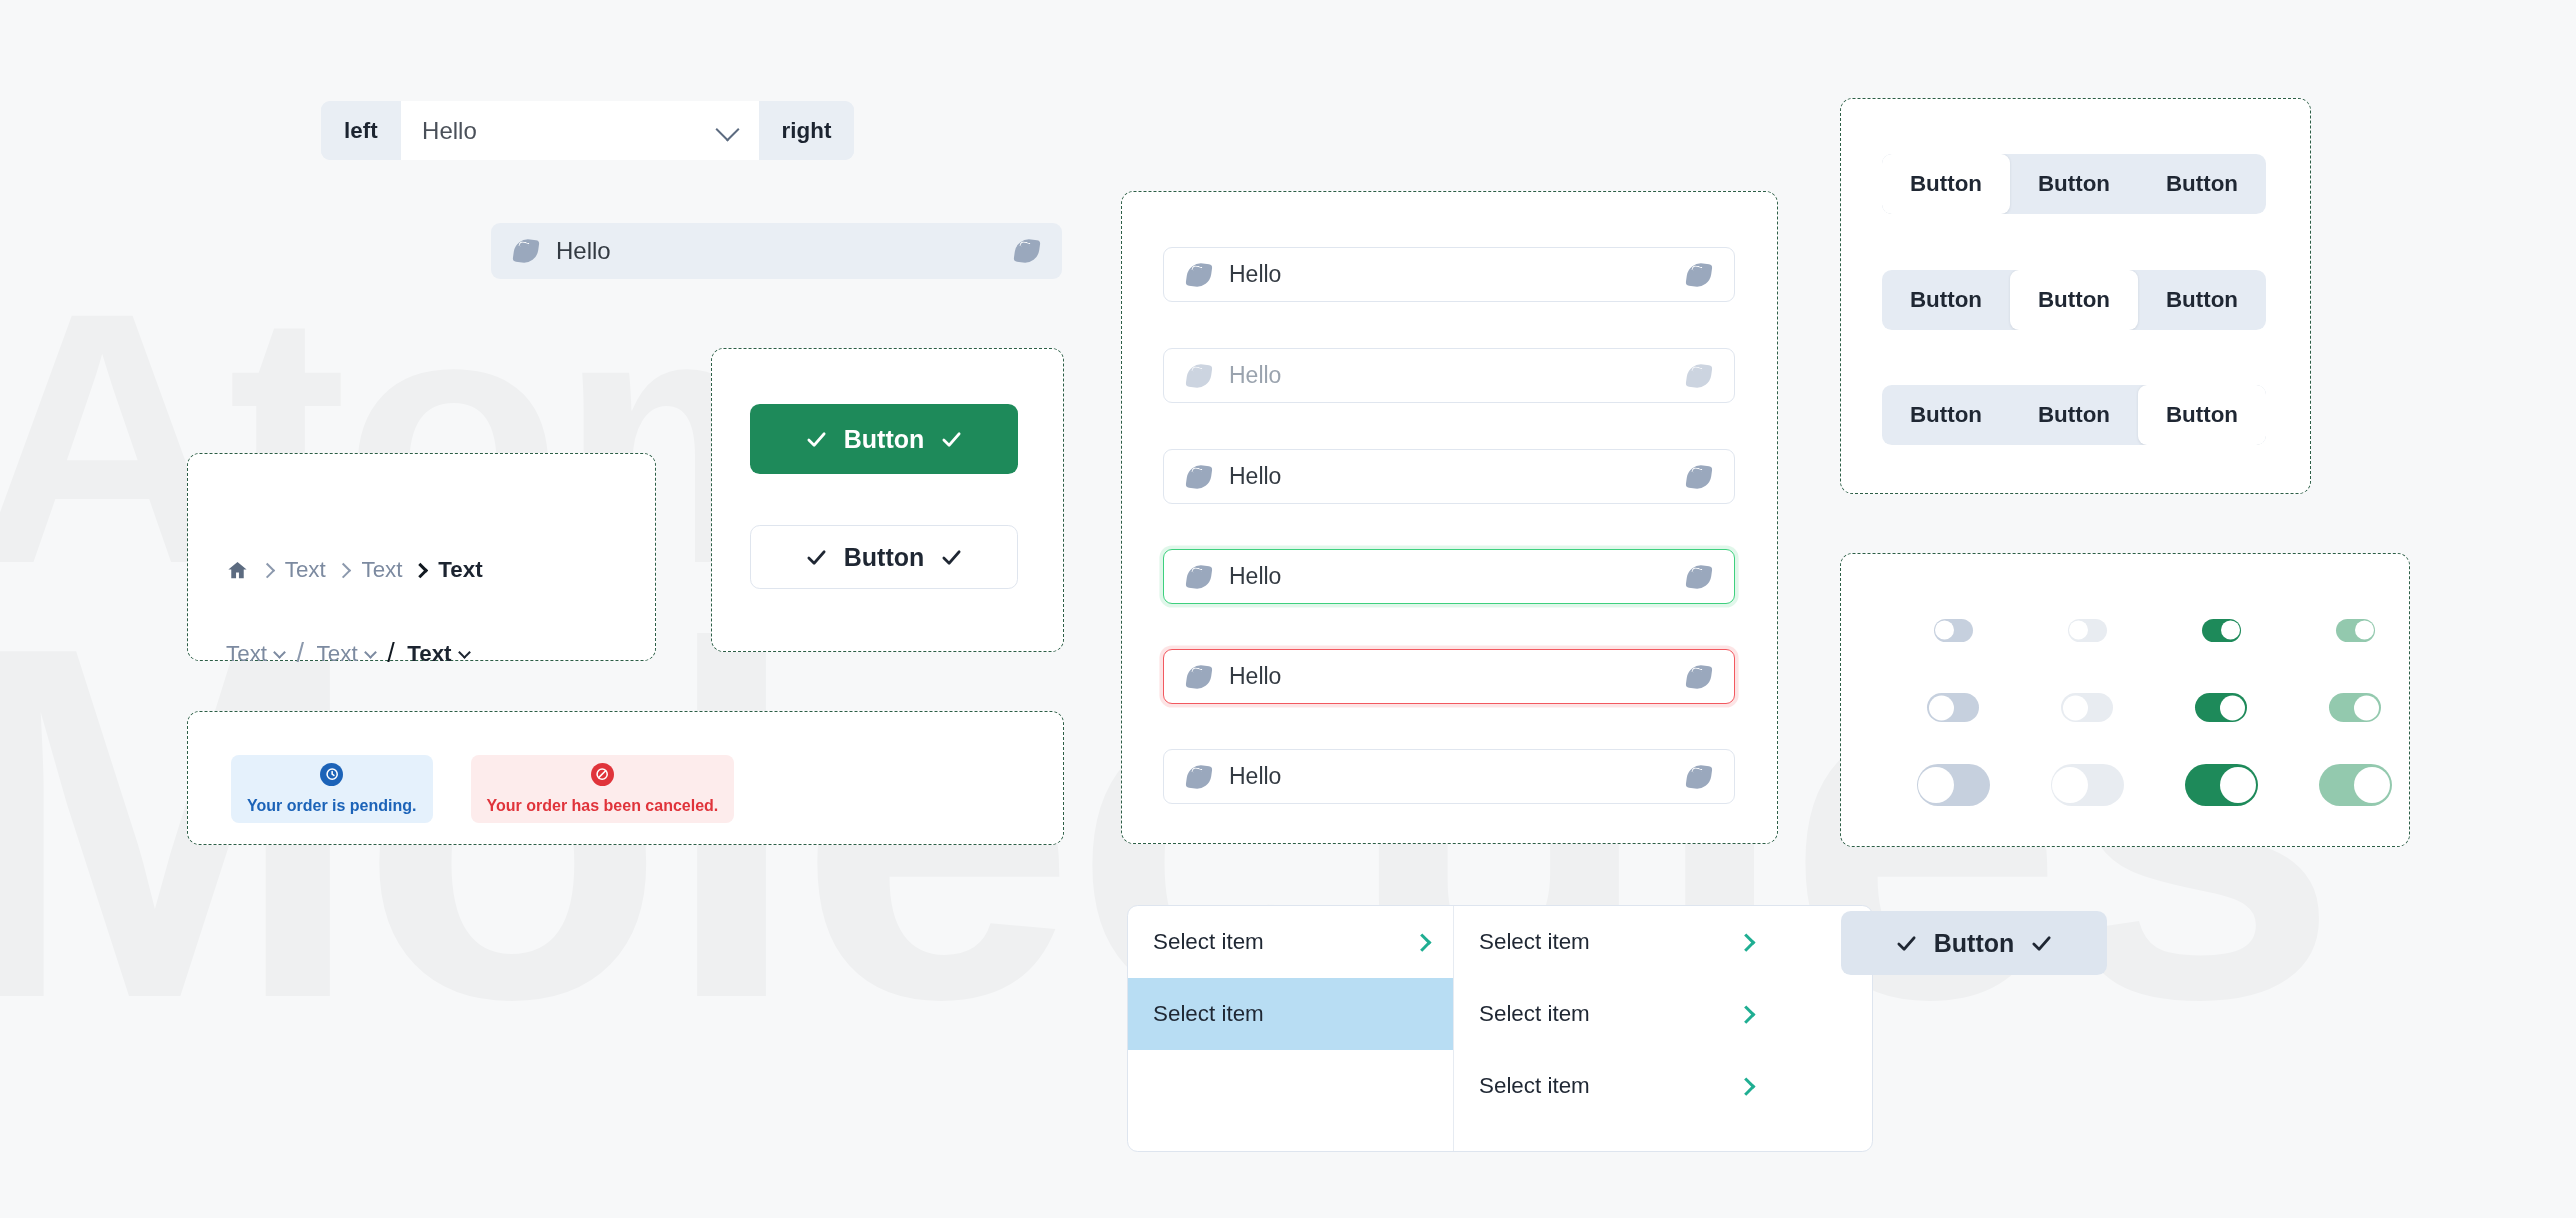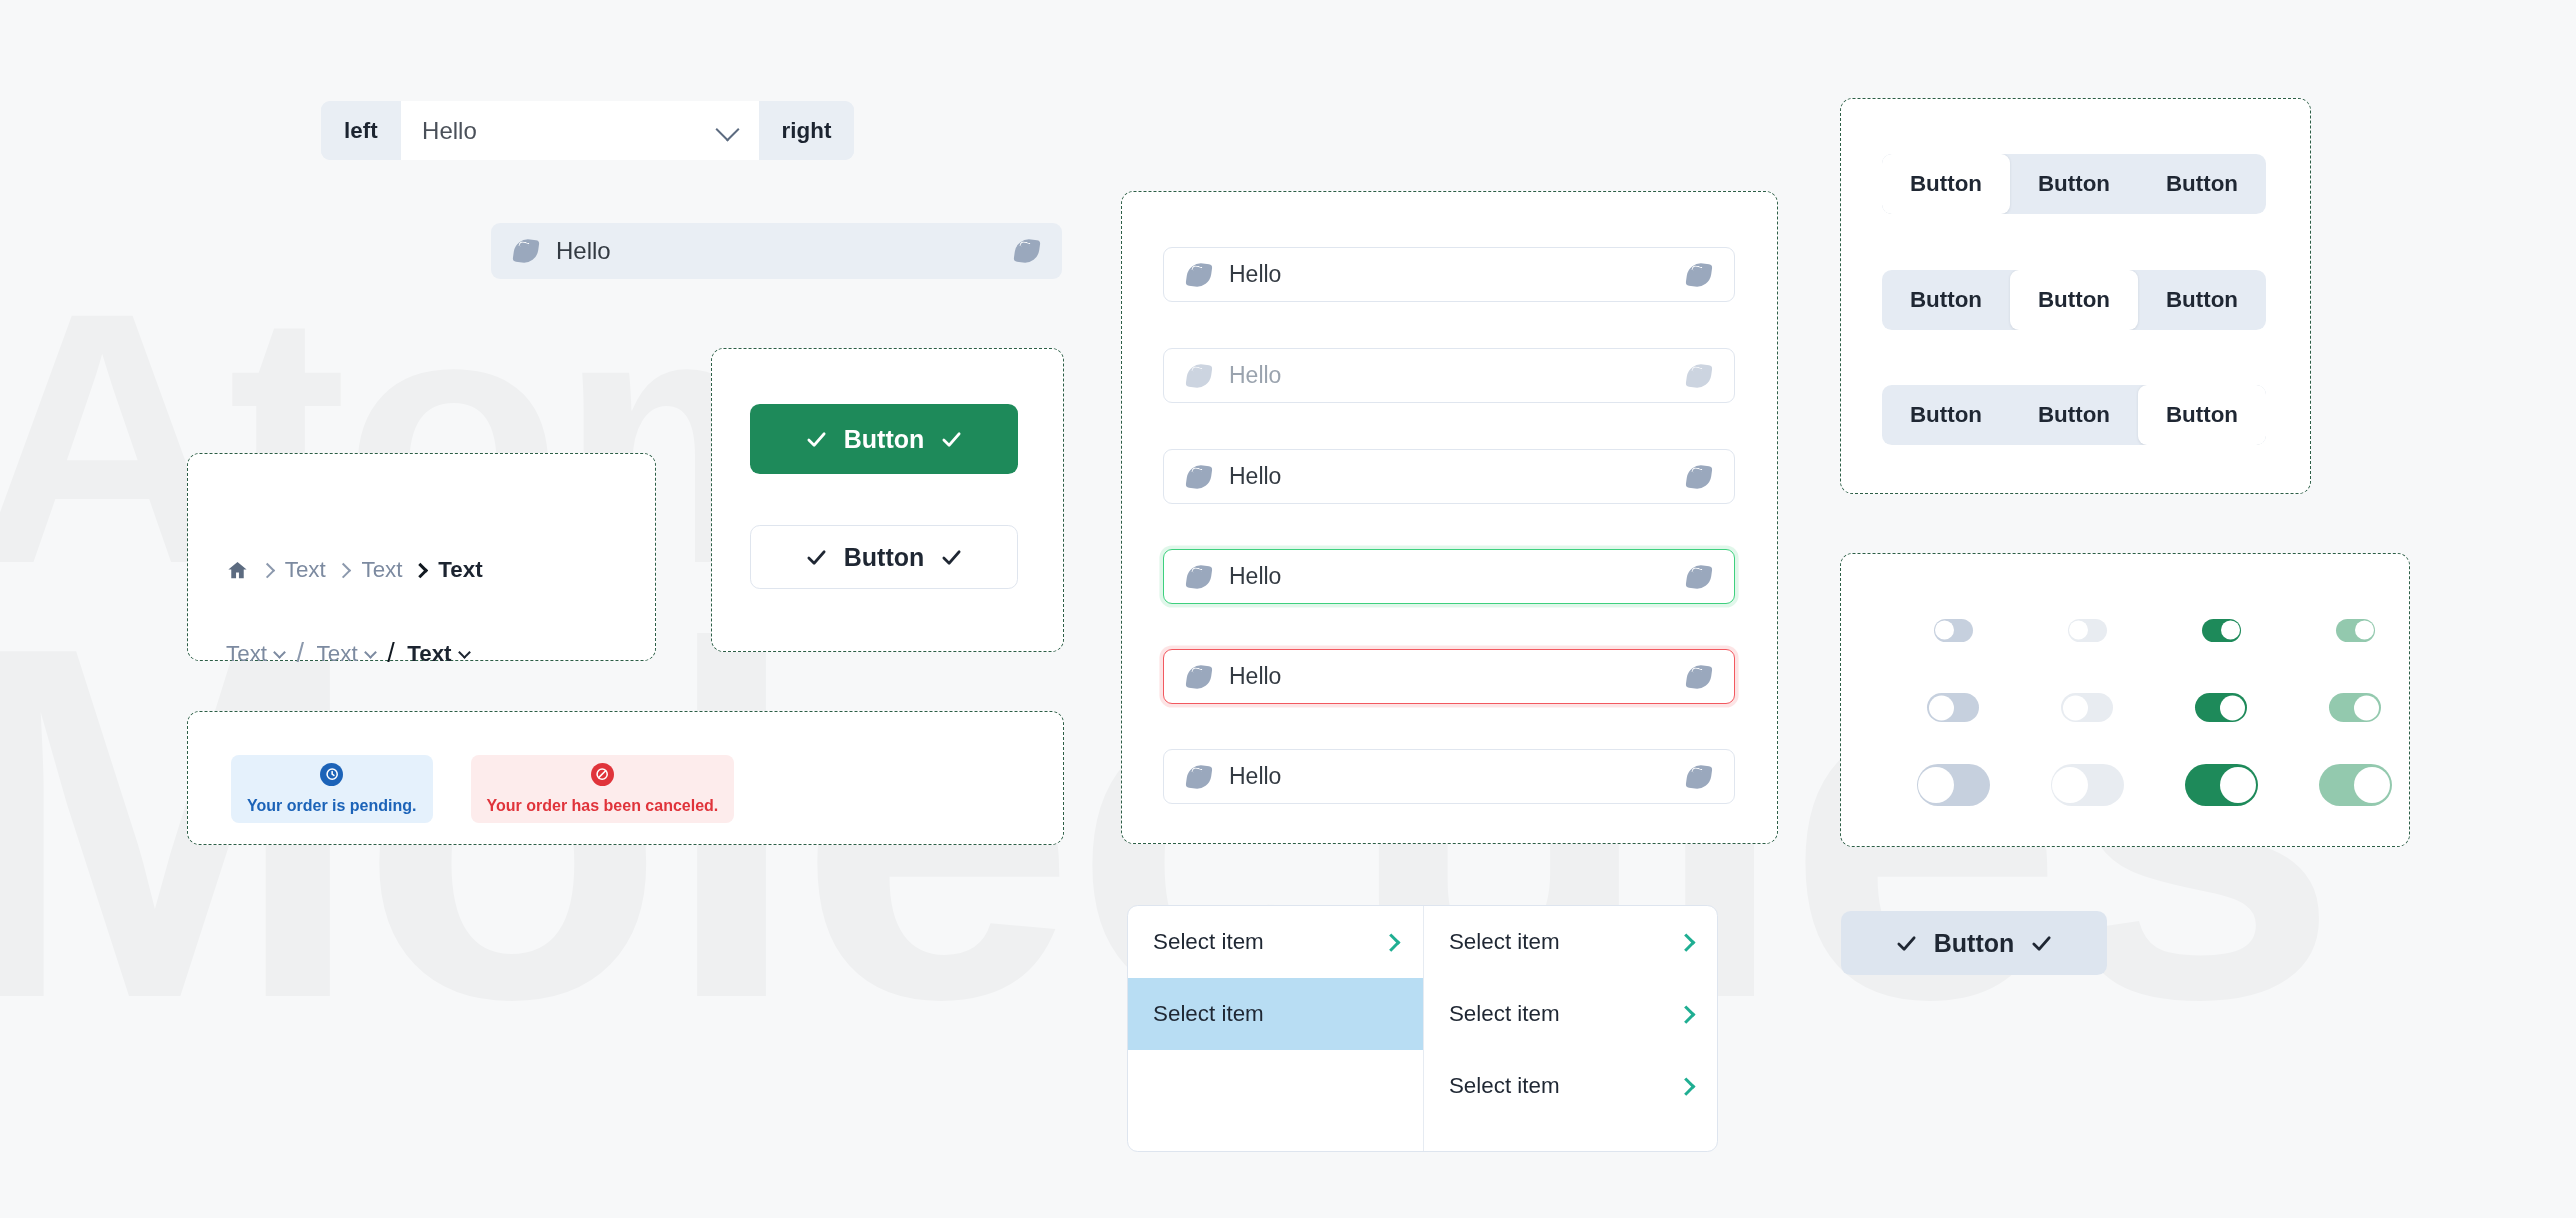--- a/index.html
+++ b/index.html
@@ -305,21 +305,21 @@
   .tg-on-dis   { background: #93c9ae; }
   
   .tg-off .knob, .tg-off-dis .knob { left: 1.8px; }
   .tg-on .knob,  .tg-on-dis .knob  { right: 1.8px; }
   .tg-s.tg-on .knob, .tg-s.tg-on-dis .knob { right: 0.9px; }
 
   
   #dropdowns {
     position: absolute;
     left: 1115px; top: 905px;
-    width: 591px; height: 247px;
+    width: 746px; height: 247px;
     background: #ffffff;
     border: 0.9px solid #dee5ef;
     border-radius: 10.7px;
     display: flex;
     overflow: hidden;
   }
   .dd-col { height: 100%; }
   .dd-col-1 { width: 326px; border-right: 0.9px solid #e6ebf2; }
   .dd-col-2 { width: 323px; }
   .dd-item {

